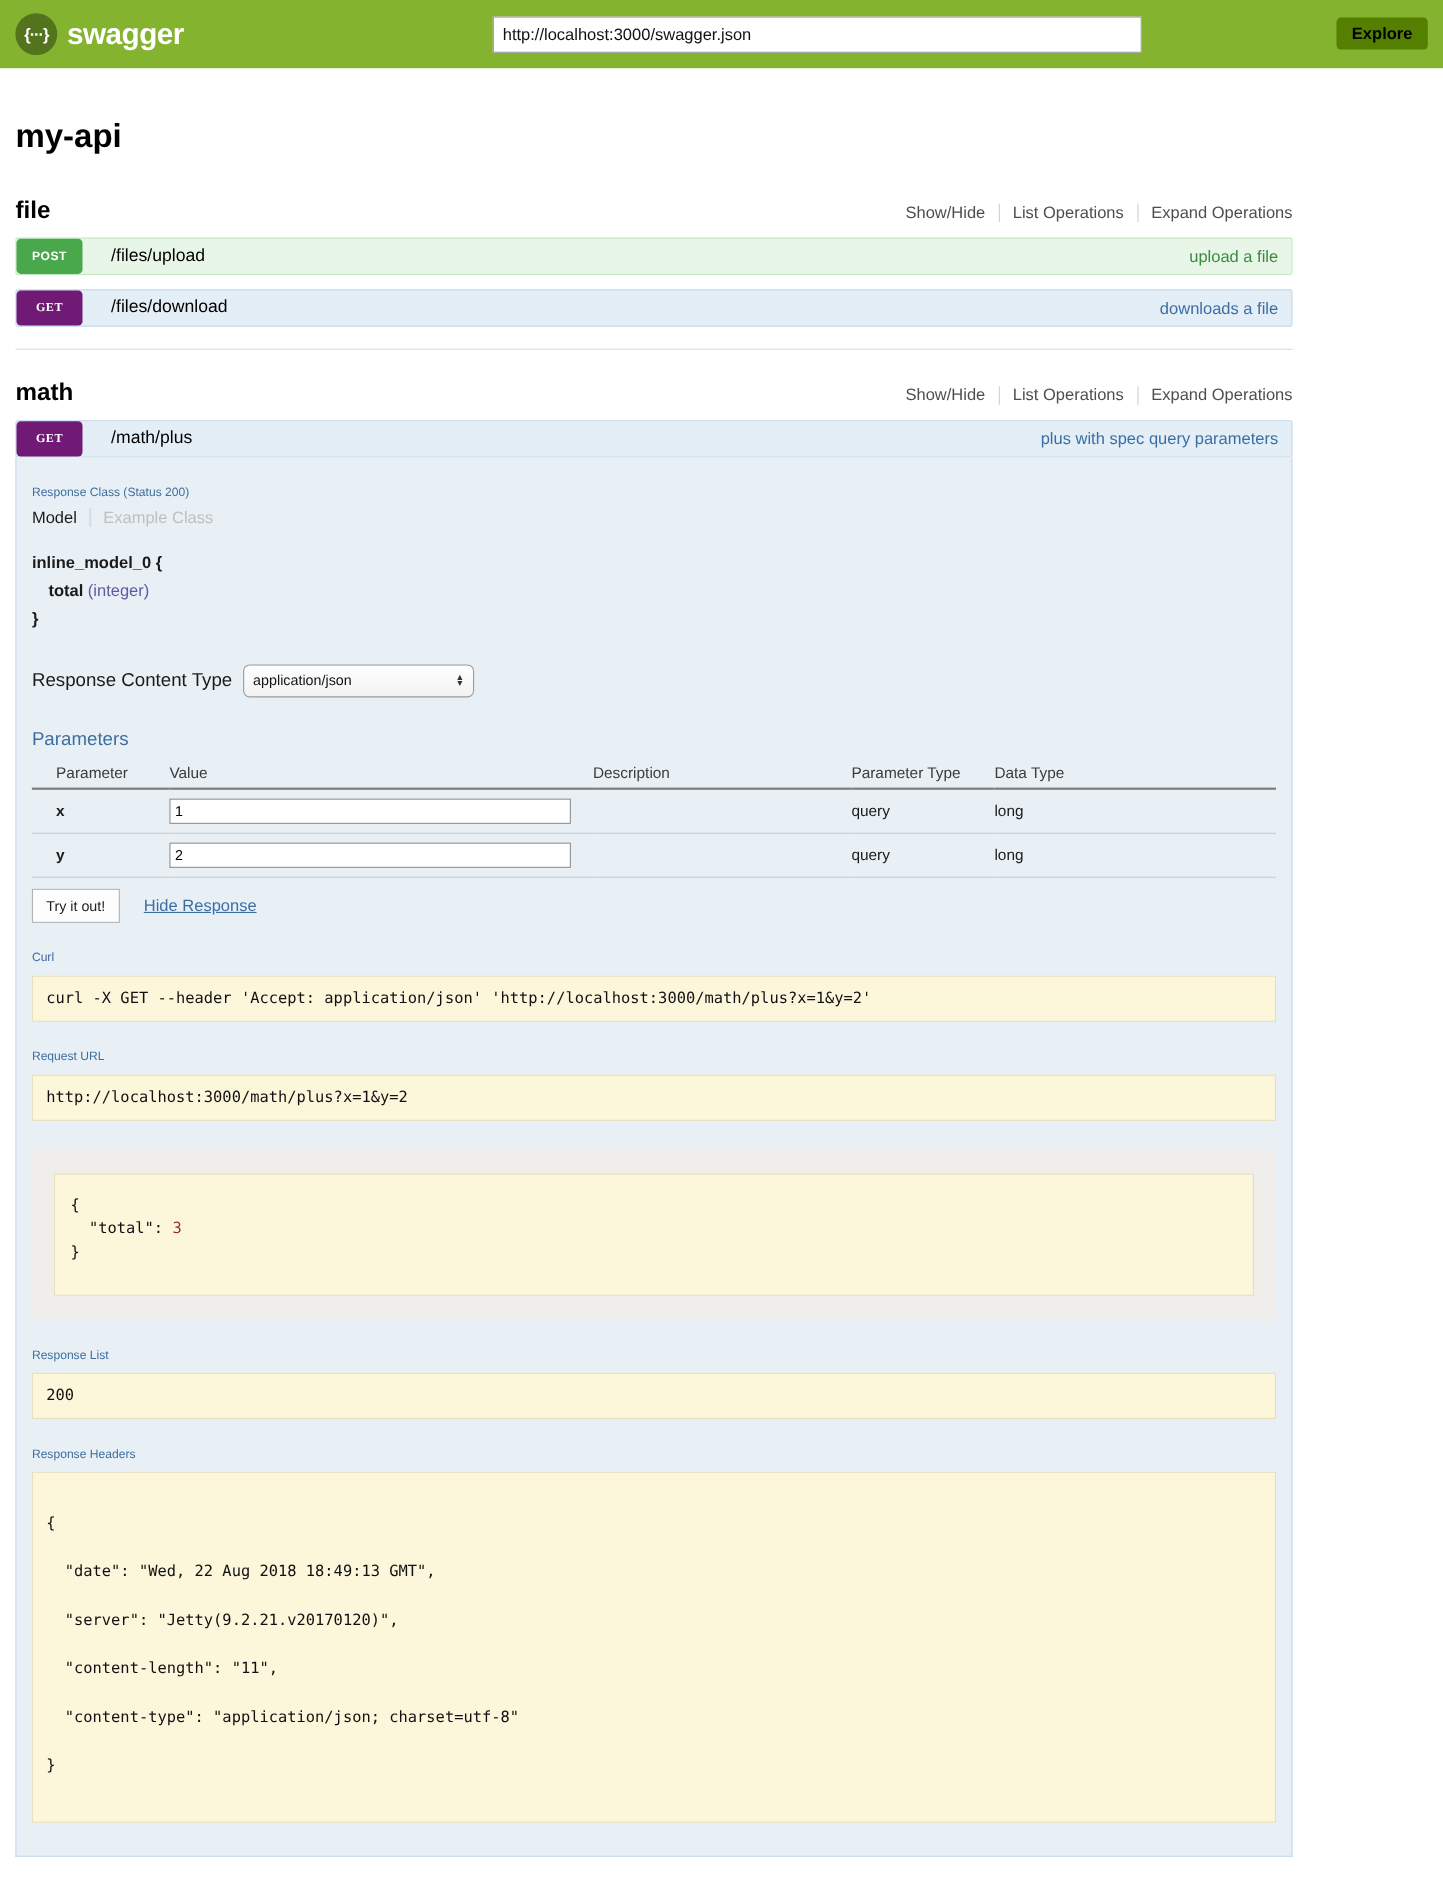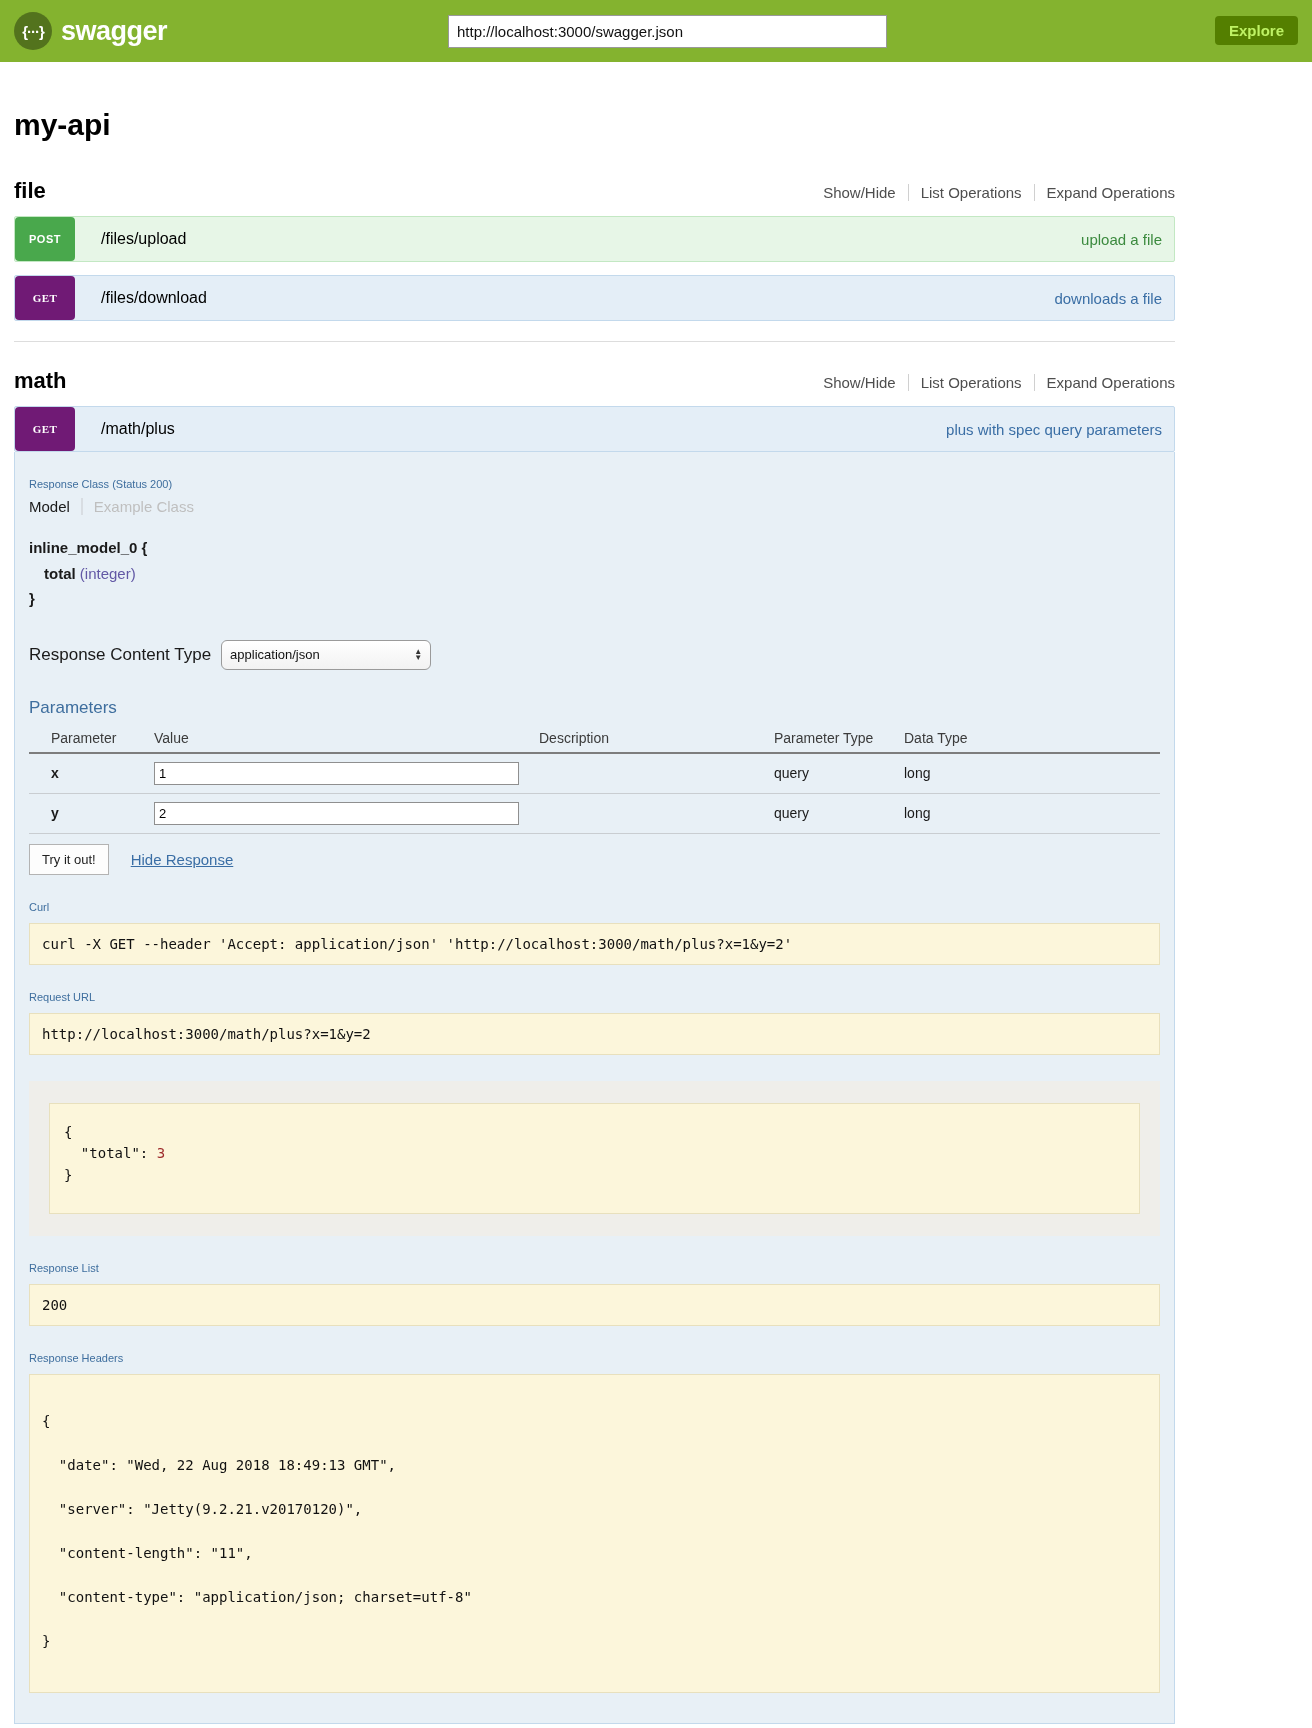--- a/index.html
+++ b/index.html
@@ -5,39 +5,39 @@
   * { margin:0; padding:0; box-sizing:border-box; }
   html,body { background:#ffffff; font-family:"Liberation Sans", sans-serif; }
   body { width:1312px; min-height:1728px; position:relative; overflow:hidden; }
 
   
   .topbar { height:62px; background:#84b32f; display:flex; align-items:center; padding:0 14px; }
   .logo { display:flex; align-items:center; gap:9px; cursor:pointer; }
   .logo-badge { width:38px; height:38px; border-radius:50%; background:#53731d; color:#ffffff;
     display:flex; align-items:center; justify-content:center; font-weight:bold; font-size:15px; letter-spacing:-1px; }
   .logo-text { color:#ffffff; font-size:27px; font-weight:bold; letter-spacing:-0.5px; }
-  .url-input { position:absolute; left:448px; top:15px; width:439px; height:33px;
+  .url-input { position:absolute; left:448px; top:15px; width:590px; height:33px;
     border:1px solid #999; background:#fff; font-size:15px; padding:0 8px; color:#111;
     font-family:"Liberation Sans", sans-serif; }
-  .explore-btn { position:absolute; right:14px; top:16px; background:#547f00; color:#bef264;
+  .explore-btn { position:absolute; right:14px; top:16px; background:#547f00; color:#000000;
     border:none; border-radius:4px; font-weight:bold; font-size:15px; padding:6px 14px; cursor:pointer; }
 
   
   .container { width:1161px; margin-left:14px; position:relative; }
   h1.api-title { font-size:30px; font-weight:bold; color:#000; margin-top:46px; margin-bottom:36px; }
 
   .section-head { display:flex; align-items:baseline; justify-content:space-between; margin-bottom:12px; }
   .section-name { font-size:22px; font-weight:bold; color:#000; }
   .section-ops { display:flex; align-items:center; font-size:15px; color:#4e4e4e; }
   .section-ops a { color:#4e4e4e; text-decoration:none; cursor:pointer; padding:0 12px; }
   .section-ops a + a { border-left:1px solid #d0d0d0; }
   .section-ops a:first-child { padding-left:0; }
   .section-ops a:last-child { padding-right:0; }
 
-  .ep-row { display:flex; align-items:center; height:46px; border-radius:2px; margin-bottom:13px;
+  .ep-row { display:flex; align-items:center; height:34px; border-radius:2px; margin-bottom:13px;
     border:1px solid transparent; cursor:pointer; }
   .ep-row.green { background:#e7f6e7; border-color:#c3e8c3; }
   .ep-row.blue  { background:#e4eef7; border-color:#c3d9ec; }
   .ep-badge { width:60px; align-self:stretch; display:flex; align-items:center; justify-content:center;
     color:#fff; font-weight:bold; font-size:11px; letter-spacing:0.5px; border-radius:4px; }
   .ep-badge.post { background:#49a84c; }
   .ep-badge.get  { background:#701a75;font-family:Liberation Serif, serif; }
   .ep-path { font-size:16px; color:#000; margin-left:26px; text-decoration:none; }
   .ep-summary { margin-left:auto; margin-right:12px; font-size:15px; text-decoration:none; }
   .ep-summary.green { color:#3b8a3e; }

